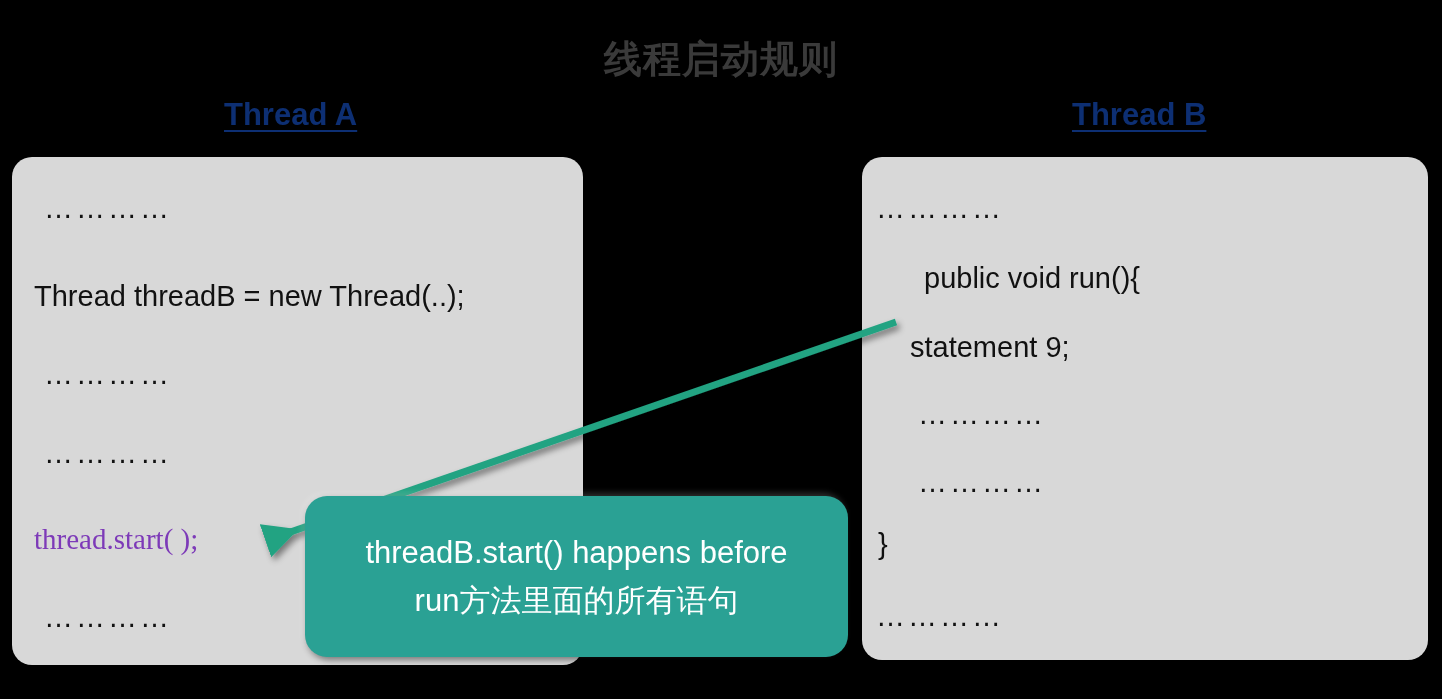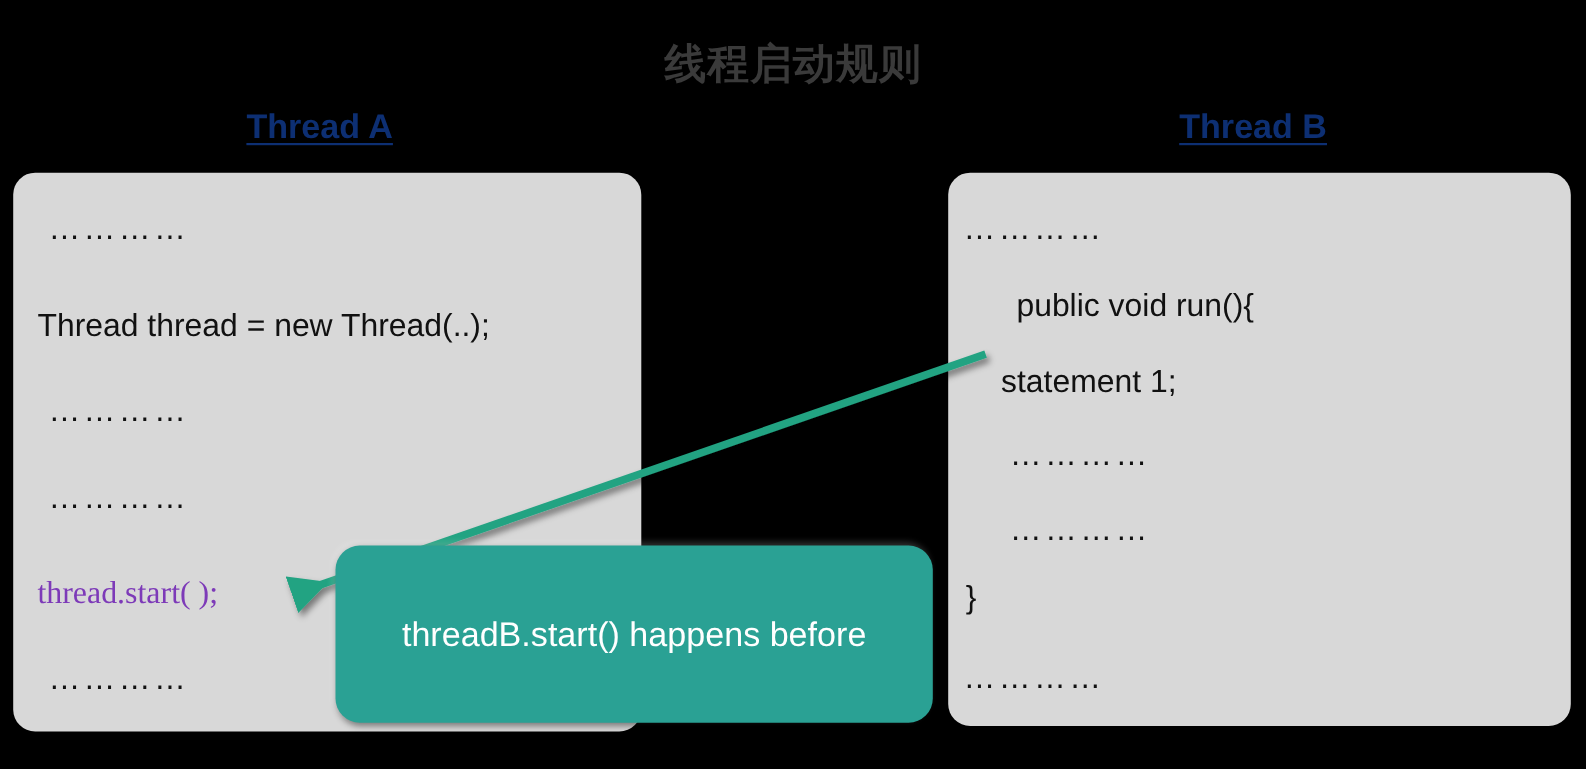--- a/index.html
+++ b/index.html
@@ -123,46 +123,47 @@
 
 <div id="stage">
 
   <div class="title">线程启动规则</div>
 
   <div class="col-head b">Thread B</div>
   <div class="col-head a">Thread A</div>
 
   <div class="panel left">
     <div class="dots" style="left:32px;  top:34px;">…………</div>
-    <div class="code-line" style="left:22px;  top:122px;">Thread thread = new Thread(..);</div>
+    <div class="code-line" style="left:22px;  top:122px;">Thread threadB = new Thread(..);</div>
     <div class="dots" style="left:32px;  top:200px;">…………</div>
     <div class="dots" style="left:32px;  top:279px;">…………</div>
     <div class="code-line purple" style="left:22px; top:365px;">thread.start( );</div>
     <div class="dots" style="left:32px;  top:443px;">…………</div>
   </div>
 
   <div class="panel right">
     <div class="dots" style="left:14px; top:34px;">…………</div>
     <div class="code-line" style="left:26px; top:104px;margin-left:36px;">public void run(){</div>
-    <div class="code-line" style="left:48px; top:173px;">statement 1;</div>
+    <div class="code-line" style="left:48px; top:173px;">statement 9;</div>
     <div class="dots" style="left:56px; top:240px;">…………</div>
     <div class="dots" style="left:56px; top:308px;">…………</div>
     <div class="code-line" style="left:16px; top:370px;">}</div>
     <div class="dots" style="left:14px; top:442px;">…………</div>
   </div>
 
   <svg id="arrow-layer" viewBox="0 0 1442 699" width="1442" height="699">
     <defs>
       <marker id="arrowhead" markerWidth="5" markerHeight="5" refX="3.4" refY="2.5" orient="auto" markerUnits="strokeWidth">
         <path d="M5,0 L5,5 L0,2.5 z" fill="#22a382"></path>
       </marker>
       <filter id="softshadow" x="-20%" y="-20%" width="150%" height="150%">
         <feDropShadow dx="3" dy="4" stdDeviation="3" flood-color="#000000" flood-opacity="0.45"></feDropShadow>
       </filter>
     </defs>
     <line x1="896" y1="322" x2="276" y2="537" stroke="#22a382" stroke-width="7" stroke-linecap="butt" marker-end="url(#arrowhead)" filter="url(#softshadow)"></line>
   </svg>
 
   <div class="callout">
     <div class="callout-line">threadB.start() happens before</div>
+    <div class="callout-line">run方法里面的所有语句</div>
   </div>
 
 </div>
 
 </body></html>

